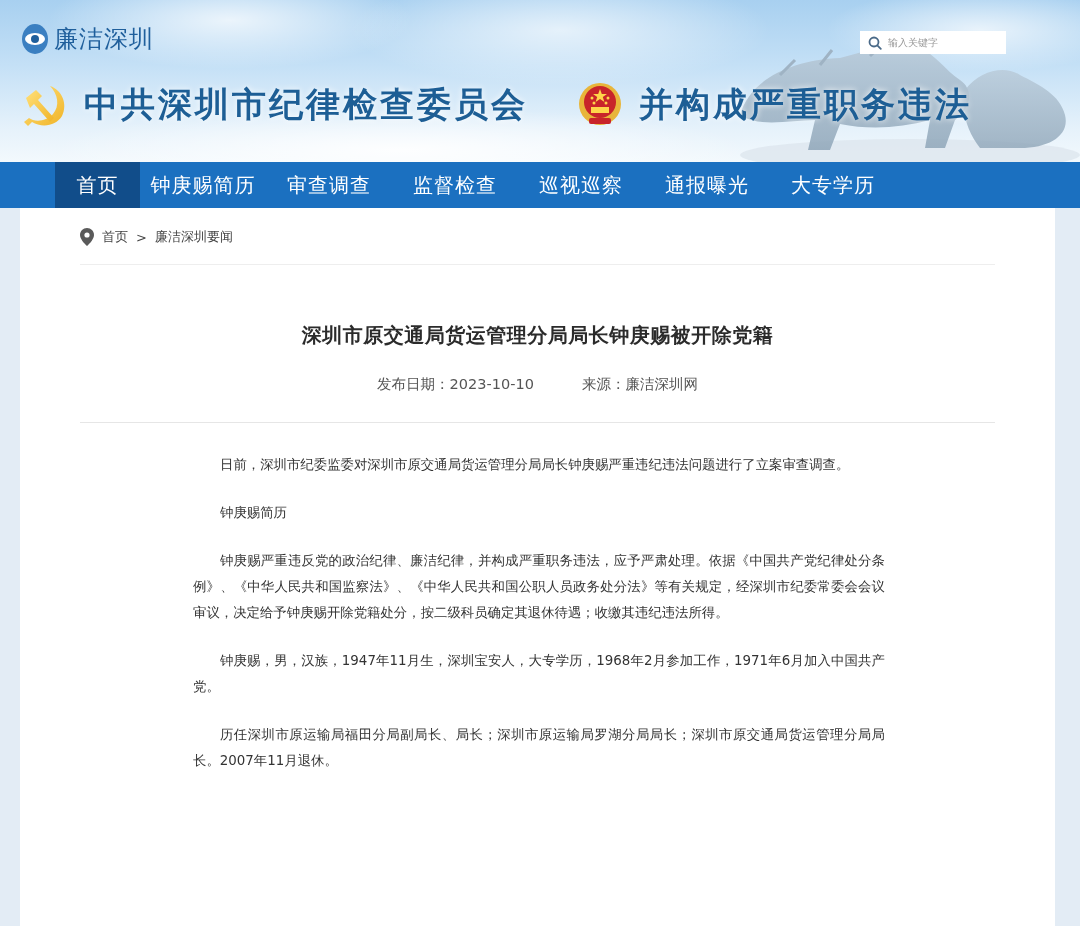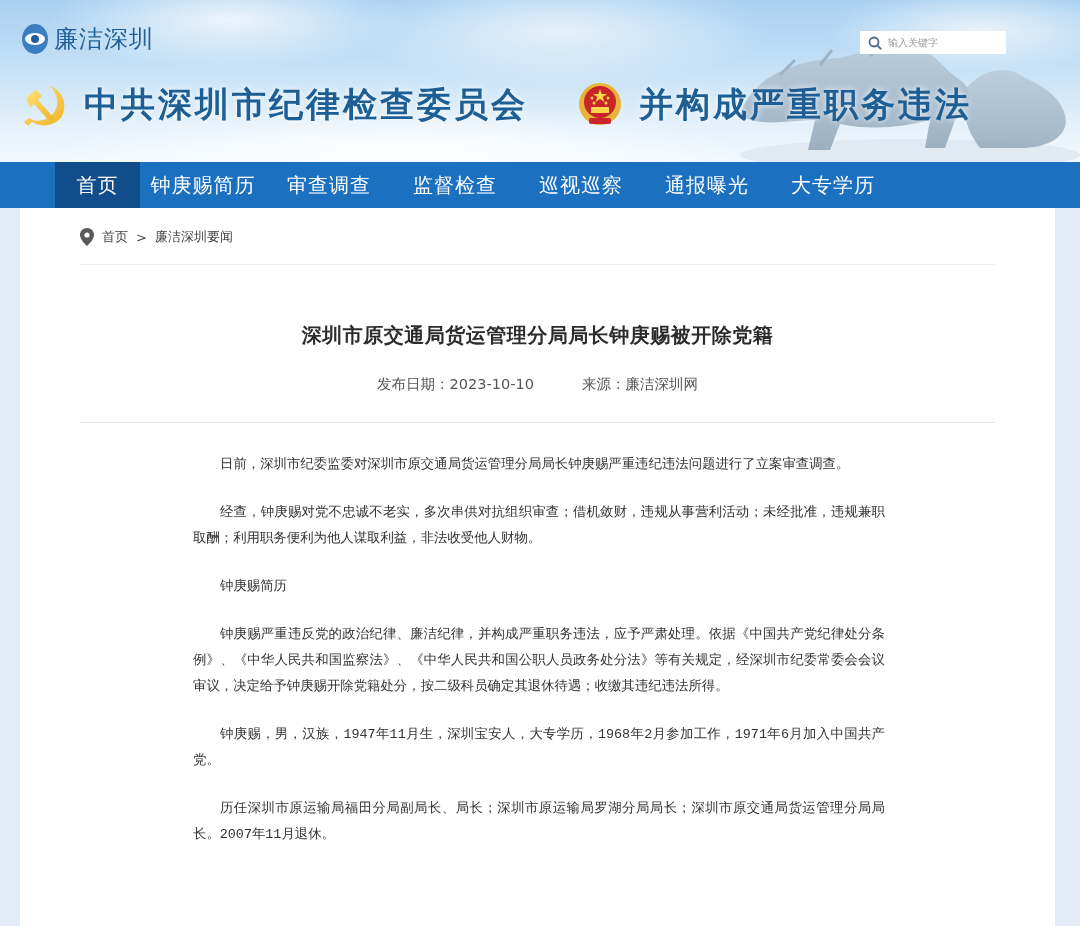--- a/index.html
+++ b/index.html
@@ -87,21 +87,21 @@
     position: absolute; left: 0; width: 1035px; top: 167px; text-align: center;
     font-size: 14.5px; color: #555; display: flex; justify-content: center; gap: 48px;
   }
   .divider-mid {
     position: absolute; left: 60px; top: 214px; width: 915px; height: 1px; background: #e6e6e6;
   }
   .article-body {
     position: absolute; left: 173px; top: 244px; width: 692px;
     font-size: 13.4px; color: #333; line-height: 26px;
   }
-  .article-body p { text-indent: 27px; margin-bottom: 22px; text-align: justify; font-family: Liberation Mono, monospace; }
+  .article-body p { text-indent: 27px; margin-bottom: 22px; text-align: justify; }
 </style>
 </head>
 <body>
 
 <div class="banner">
 
   <svg class="bull-sculpture" viewBox="0 0 370 145">
     <defs>
       <linearGradient id="stone" x1="0" y1="0" x2="0" y2="1">
         <stop offset="0" stop-color="#b9cad8"></stop>
@@ -195,19 +195,18 @@
     </span>
     <span>
       <span>来源：</span><span>廉洁深圳网</span>
     </span>
   </div>
 
   <div class="divider-mid"></div>
 
   <article class="article-body">
     <p>日前，深圳市纪委监委对深圳市原交通局货运管理分局局长钟庚赐严重违纪违法问题进行了立案审查调查。</p>
-    <p>经查，钟庚赐对党不忠诚不老实，多次串供对抗组织审查；借机敛财，违规从事营利活动；未经批准，违规兼职取酬；利用职务便利为他人谋取利益，非法收受他人财物。</p>
     <p>钟庚赐简历</p>
     <p>钟庚赐严重违反党的政治纪律、廉洁纪律，并构成严重职务违法，应予严肃处理。依据《中国共产党纪律处分条例》、《中华人民共和国监察法》、《中华人民共和国公职人员政务处分法》等有关规定，经深圳市纪委常委会会议审议，决定给予钟庚赐开除党籍处分，按二级科员确定其退休待遇；收缴其违纪违法所得。</p>
     <p>钟庚赐，男，汉族，1947年11月生，深圳宝安人，大专学历，1968年2月参加工作，1971年6月加入中国共产党。</p>
     <p>历任深圳市原运输局福田分局副局长、局长；深圳市原运输局罗湖分局局长；深圳市原交通局货运管理分局局长。2007年11月退休。</p>
   </article>
 </main>
 
 </body></html>

